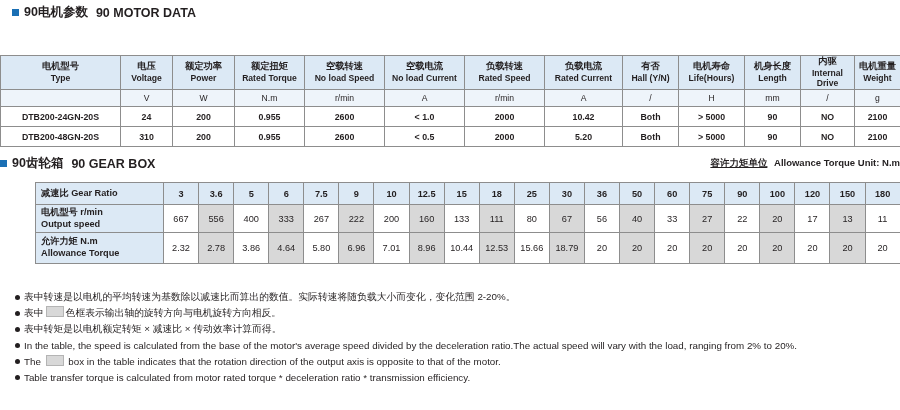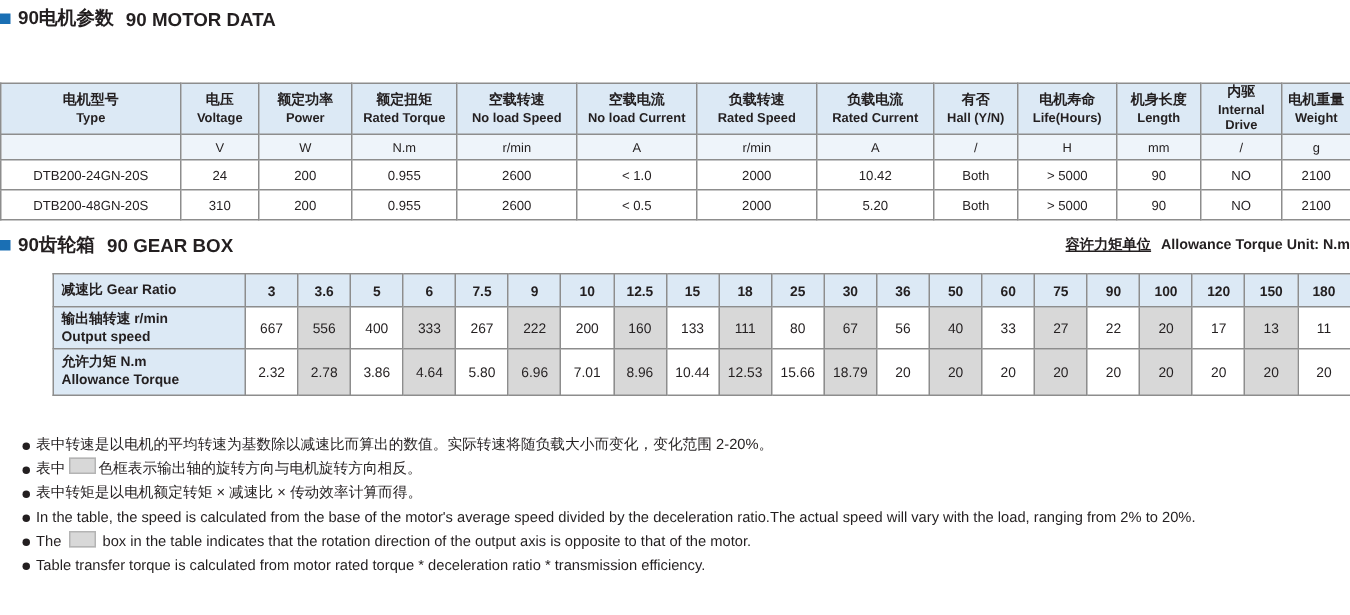--- a/index.html
+++ b/index.html
@@ -54,20 +54,21 @@
   }
   .motor-table {
     width: 900px;
     font-size: 9px;
   }
   .motor-table th, .motor-table td {
     border: 1px solid #8d8d8d;
     text-align: center;
     vertical-align: middle;
     padding: 0;
+    font-weight: bold;
   }
   .motor-table thead th {
     background: #dce9f5;
     height: 32px;
     line-height: 1.25;
     font-weight: bold;
     font-size: 9.3px;
   }
   .motor-table thead th .cn { display: block; }
   .motor-table thead th .en { display: block; font-size: 8.6px; }
@@ -184,21 +185,21 @@
     border: 1px solid #b4b4b4;
     vertical-align: -1px;
     margin: 0 2px;
   }
 </style>
 </head>
 <body>
 
 <div class="page">
 
-  <div class="section-head" style="position:absolute;left:0;top:4px;">
+  <div class="section-head" style="position:absolute;left:0;top:4px;padding-left:12px;">
     <span class="bullet-sq"></span>
     <span class="cn">90电机参数</span>
     <span class="en">90 MOTOR DATA</span>
   </div>
 
   <div class="motor-wrap">
     <table class="motor-table">
       <colgroup>
         <col style="width:120px">
         <col style="width:52px">
@@ -364,21 +365,21 @@
           <th class="val">100</th>
           <th class="val">120</th>
           <th class="val">150</th>
           <th class="val">180</th>
           <th class="val">200</th>
         </tr>
       </thead>
       <tbody>
         <tr class="speed">
           <td class="rowlabel two">
-            <span class="cn">输出轴转速 r/min</span>
+            <span class="cn">电机型号 r/min</span>
             <span class="en">Output speed</span>
           </td>
           <td class="val">667</td>
           <td class="val hl">556</td>
           <td class="val">400</td>
           <td class="val hl">333</td>
           <td class="val">267</td>
           <td class="val hl">222</td>
           <td class="val">200</td>
           <td class="val hl">160</td>

